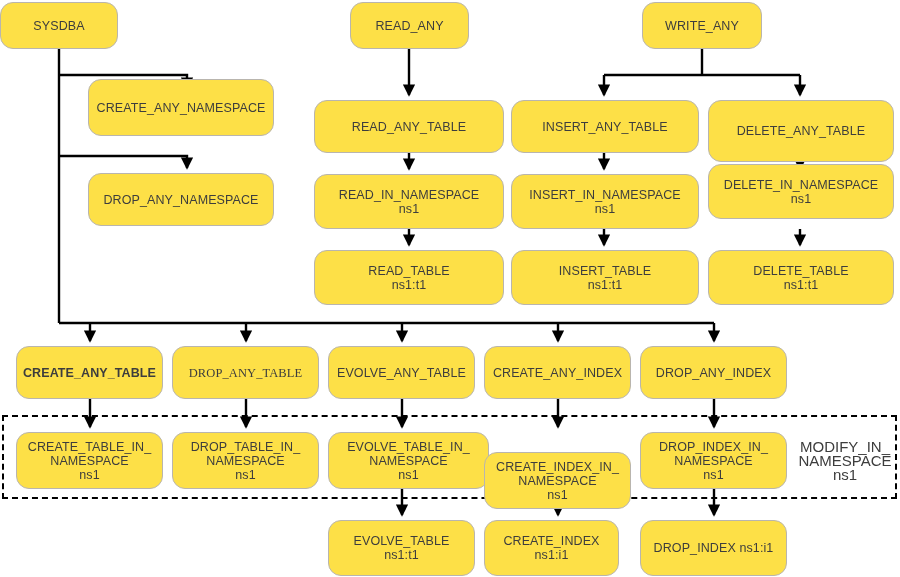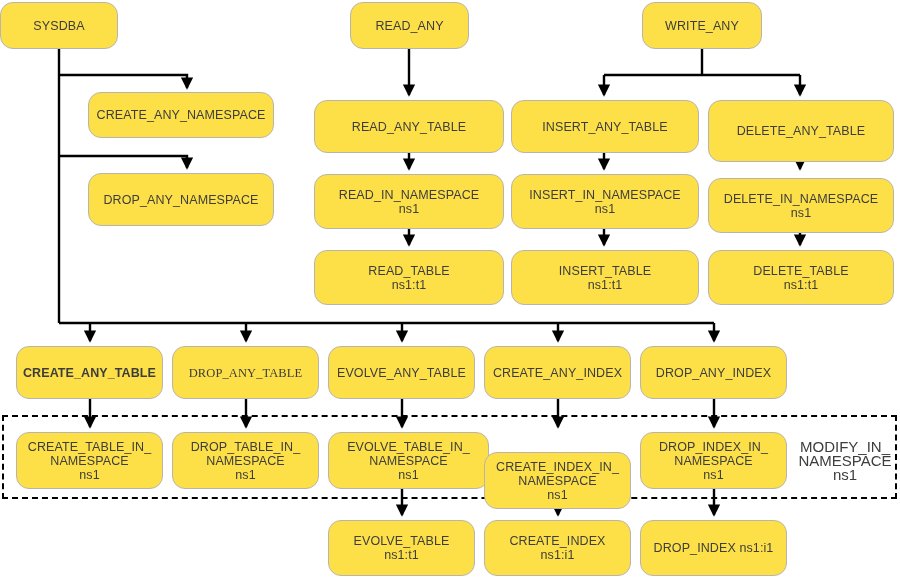--- a/index.html
+++ b/index.html
@@ -125,30 +125,30 @@
   <div class="dashed-group" id="dashed-group" style="left: 2px; top: 415px; width: 895px; height: 84px;"></div>
 
   <div class="group-label" id="group-label" style="left: 795px; top: 432px; width: 100px; height: 57px;">MODIFY_IN_
 NAMESPACE
 ns1</div>
 
   <div id="node-container">
       <div class="node" id="node-sysdba" style="left: 0px; top: 2px; width: 118px; height: 47px;">SYSDBA</div>
       <div class="node" id="node-read_any" style="left: 350px; top: 2px; width: 119px; height: 47px;">READ_ANY</div>
       <div class="node" id="node-write_any" style="left: 642px; top: 2px; width: 120px; height: 47px;">WRITE_ANY</div>
-      <div class="node" id="node-create_any_namespace" style="left: 88px; top: 92px; width: 186px; height: 46px;">CREATE_ANY_NAMESPACE</div>
+      <div class="node" id="node-create_any_namespace" style="left: 88px; top: 79px; width: 186px; height: 57px;">CREATE_ANY_NAMESPACE</div>
       <div class="node" id="node-drop_any_namespace" style="left: 88px; top: 173px; width: 186px; height: 53px;">DROP_ANY_NAMESPACE</div>
       <div class="node" id="node-read_any_table" style="left: 314px; top: 100px; width: 190px; height: 53px;">READ_ANY_TABLE</div>
       <div class="node" id="node-insert_any_table" style="left: 511px; top: 100px; width: 188px; height: 53px;">INSERT_ANY_TABLE</div>
       <div class="node" id="node-delete_any_table" style="left: 708px; top: 100px; width: 186px; height: 62px;">DELETE_ANY_TABLE</div>
       <div class="node" id="node-read_in_namespace" style="left: 314px; top: 174px; width: 190px; height: 55px;">READ_IN_NAMESPACE
 ns1</div>
       <div class="node" id="node-insert_in_namespace" style="left: 511px; top: 174px; width: 188px; height: 55px;">INSERT_IN_NAMESPACE
 ns1</div>
-      <div class="node" id="node-delete_in_namespace" style="left: 708px; top: 178px; width: 186px; height: 55px;">DELETE_IN_NAMESPACE
+      <div class="node" id="node-delete_in_namespace" style="left: 708px; top: 164px; width: 186px; height: 55px;">DELETE_IN_NAMESPACE
 ns1</div>
       <div class="node" id="node-read_table" style="left: 314px; top: 250px; width: 190px; height: 55px;">READ_TABLE
 ns1:t1</div>
       <div class="node" id="node-insert_table" style="left: 511px; top: 250px; width: 188px; height: 55px;">INSERT_TABLE
 ns1:t1</div>
       <div class="node" id="node-delete_table" style="left: 708px; top: 250px; width: 186px; height: 55px;">DELETE_TABLE
 ns1:t1</div>
       <div class="node" id="node-create_any_table" style="left: 16px; top: 346px; width: 147px; height: 53px; font-weight: bold;">CREATE_ANY_TABLE</div>
       <div class="node" id="node-drop_any_table" style="left: 172px; top: 346px; width: 147px; height: 53px; font-family: Liberation Serif, serif;">DROP_ANY_TABLE</div>
       <div class="node" id="node-evolve_any_table" style="left: 328px; top: 346px; width: 147px; height: 53px;">EVOLVE_ANY_TABLE</div>
@@ -164,18 +164,18 @@
 NAMESPACE
 ns1</div>
       <div class="node" id="node-create_index_in_ns" style="left: 484px; top: 452px; width: 147px; height: 57px;">CREATE_INDEX_IN_
 NAMESPACE
 ns1</div>
       <div class="node" id="node-drop_index_in_ns" style="left: 640px; top: 432px; width: 147px; height: 57px;">DROP_INDEX_IN_
 NAMESPACE
 ns1</div>
       <div class="node" id="node-evolve_table" style="left: 328px; top: 520px; width: 147px; height: 56px;">EVOLVE_TABLE
 ns1:t1</div>
-      <div class="node" id="node-create_index" style="left: 484px; top: 520px; width: 147px; height: 56px;">CREATE_INDEX
+      <div class="node" id="node-create_index" style="left: 484px; top: 520px; width: 135px; height: 56px;">CREATE_INDEX
 ns1:i1</div>
       <div class="node" id="node-drop_index" style="left: 640px; top: 520px; width: 147px; height: 56px;">DROP_INDEX ns1:i1</div>
     </div>
 
 </div>
 
 </body></html>

